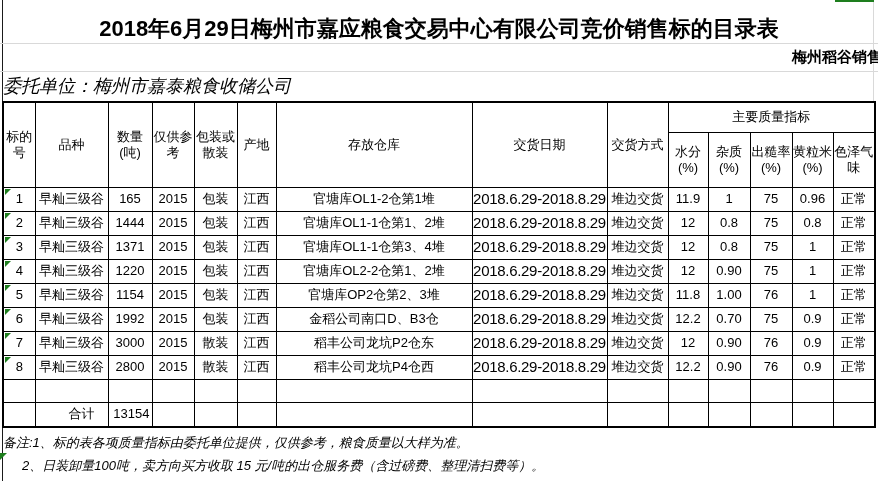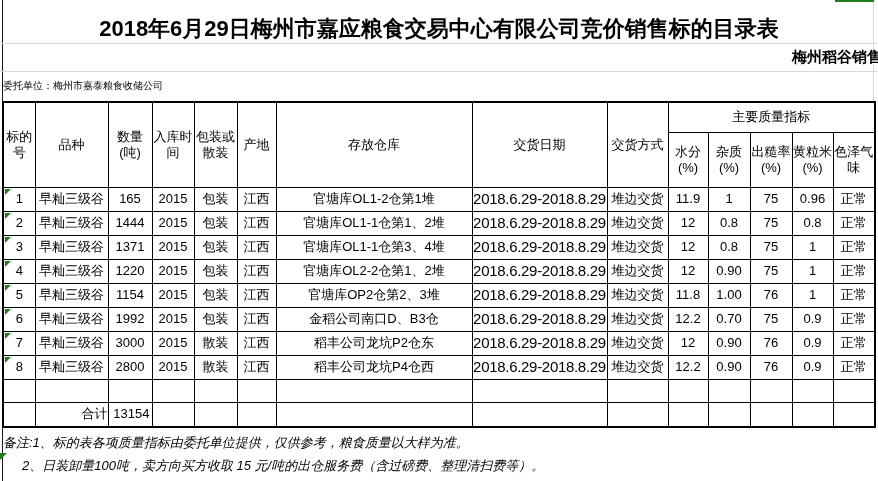--- a/index.html
+++ b/index.html
@@ -7,41 +7,41 @@
     width:878px;height:481px;position:relative;overflow:hidden;
     background:#ffffff;color:#000000;
     font-family:"Liberation Sans","DejaVu Sans",sans-serif;
   }
   
   .title{position:absolute;left:0;top:0;width:878px;height:43px;line-height:43px;
     text-align:center;font-size:22px;font-weight:bold;white-space:nowrap;margin-top:7px;}
   .subtitle{position:absolute;left:4px;top:43px;width:878px;height:28px;line-height:28px;
     text-align:right;font-size:15px;font-weight:bold;}
   .consignor{position:absolute;left:3px;top:71px;width:870px;height:30px;line-height:30px;
-    text-align:left;font-size:10px;}
+    text-align:left;font-size:18px;font-style:italic;}
   
   .gridline-h{position:absolute;left:0;width:878px;height:1px;background:#d9d9d9;}
   .gridline-v{position:absolute;top:0;width:1px;background:#d9d9d9;}
   .sheet-left-edge{position:absolute;left:2px;top:0;width:1px;height:481px;background:#1a1a1a;}
   .selection-bar{position:absolute;left:835px;top:0;width:39px;height:2px;background:#1e7e1e;}
   
   table{position:absolute;left:2px;top:101px;width:872px;
     border-collapse:collapse;table-layout:fixed;background:#ffffff;
     border:2px solid #000000;}
   th,td{border:1px solid #000000;padding:0;margin:0;font-size:13px;font-weight:normal;
     text-align:center;vertical-align:middle;overflow:hidden;line-height:1.2;
     word-break:break-all;}
   thead tr.hr1{height:30px;}
   thead tr.hr2{height:55px;}
   tbody tr{height:24px;}
   tbody tr.empty-row{height:23px;}
   tbody tr.total-row{height:25px;}
   td.c-no{position:relative;}
   td.c-date{font-size:15px;letter-spacing:-0.3px;white-space:nowrap;word-break:keep-all;}
-  td.total-label-cell{text-align:right;padding-left:20px;}
+  td.total-label-cell{text-align:center;padding-left:20px;}
   td.total-qty-cell{text-align:right;padding-right:2px;}
   .tri{position:absolute;left:1px;top:1px;width:0;height:0;
     border-top:6px solid #1e7e1e;border-right:6px solid transparent;}
   .note{position:absolute;font-size:13px;white-space:nowrap;font-style:italic;}
   .note1{left:3px;top:434px;}
   .note2{left:22px;top:457px;}
   .note-tri{position:absolute;left:0;top:453px;width:0;height:0;
     border-top:7px solid #1e7e1e;border-right:7px solid transparent;}
 </style>
 </head>
@@ -72,21 +72,21 @@
       <col style="width:42px">
       <col style="width:42px">
     <col style="width:41px">
       <col style="width:42px">
   </colgroup>
   <thead>
     <tr class="hr1">
       <th rowspan="2">标的号</th>
       <th rowspan="2">品种</th>
       <th rowspan="2">数量(吨)</th>
-      <th rowspan="2">入库时间</th>
+      <th rowspan="2">仅供参考</th>
       <th rowspan="2">包装或散装</th>
       <th rowspan="2">产地</th>
       <th rowspan="2">存放仓库</th>
       <th rowspan="2">交货日期</th>
       <th rowspan="2">交货方式</th>
       <th colspan="5">主要质量指标</th>
     </tr>
     <tr class="hr2">
       <th>水分(%)</th>
       <th>杂质(%)</th>

